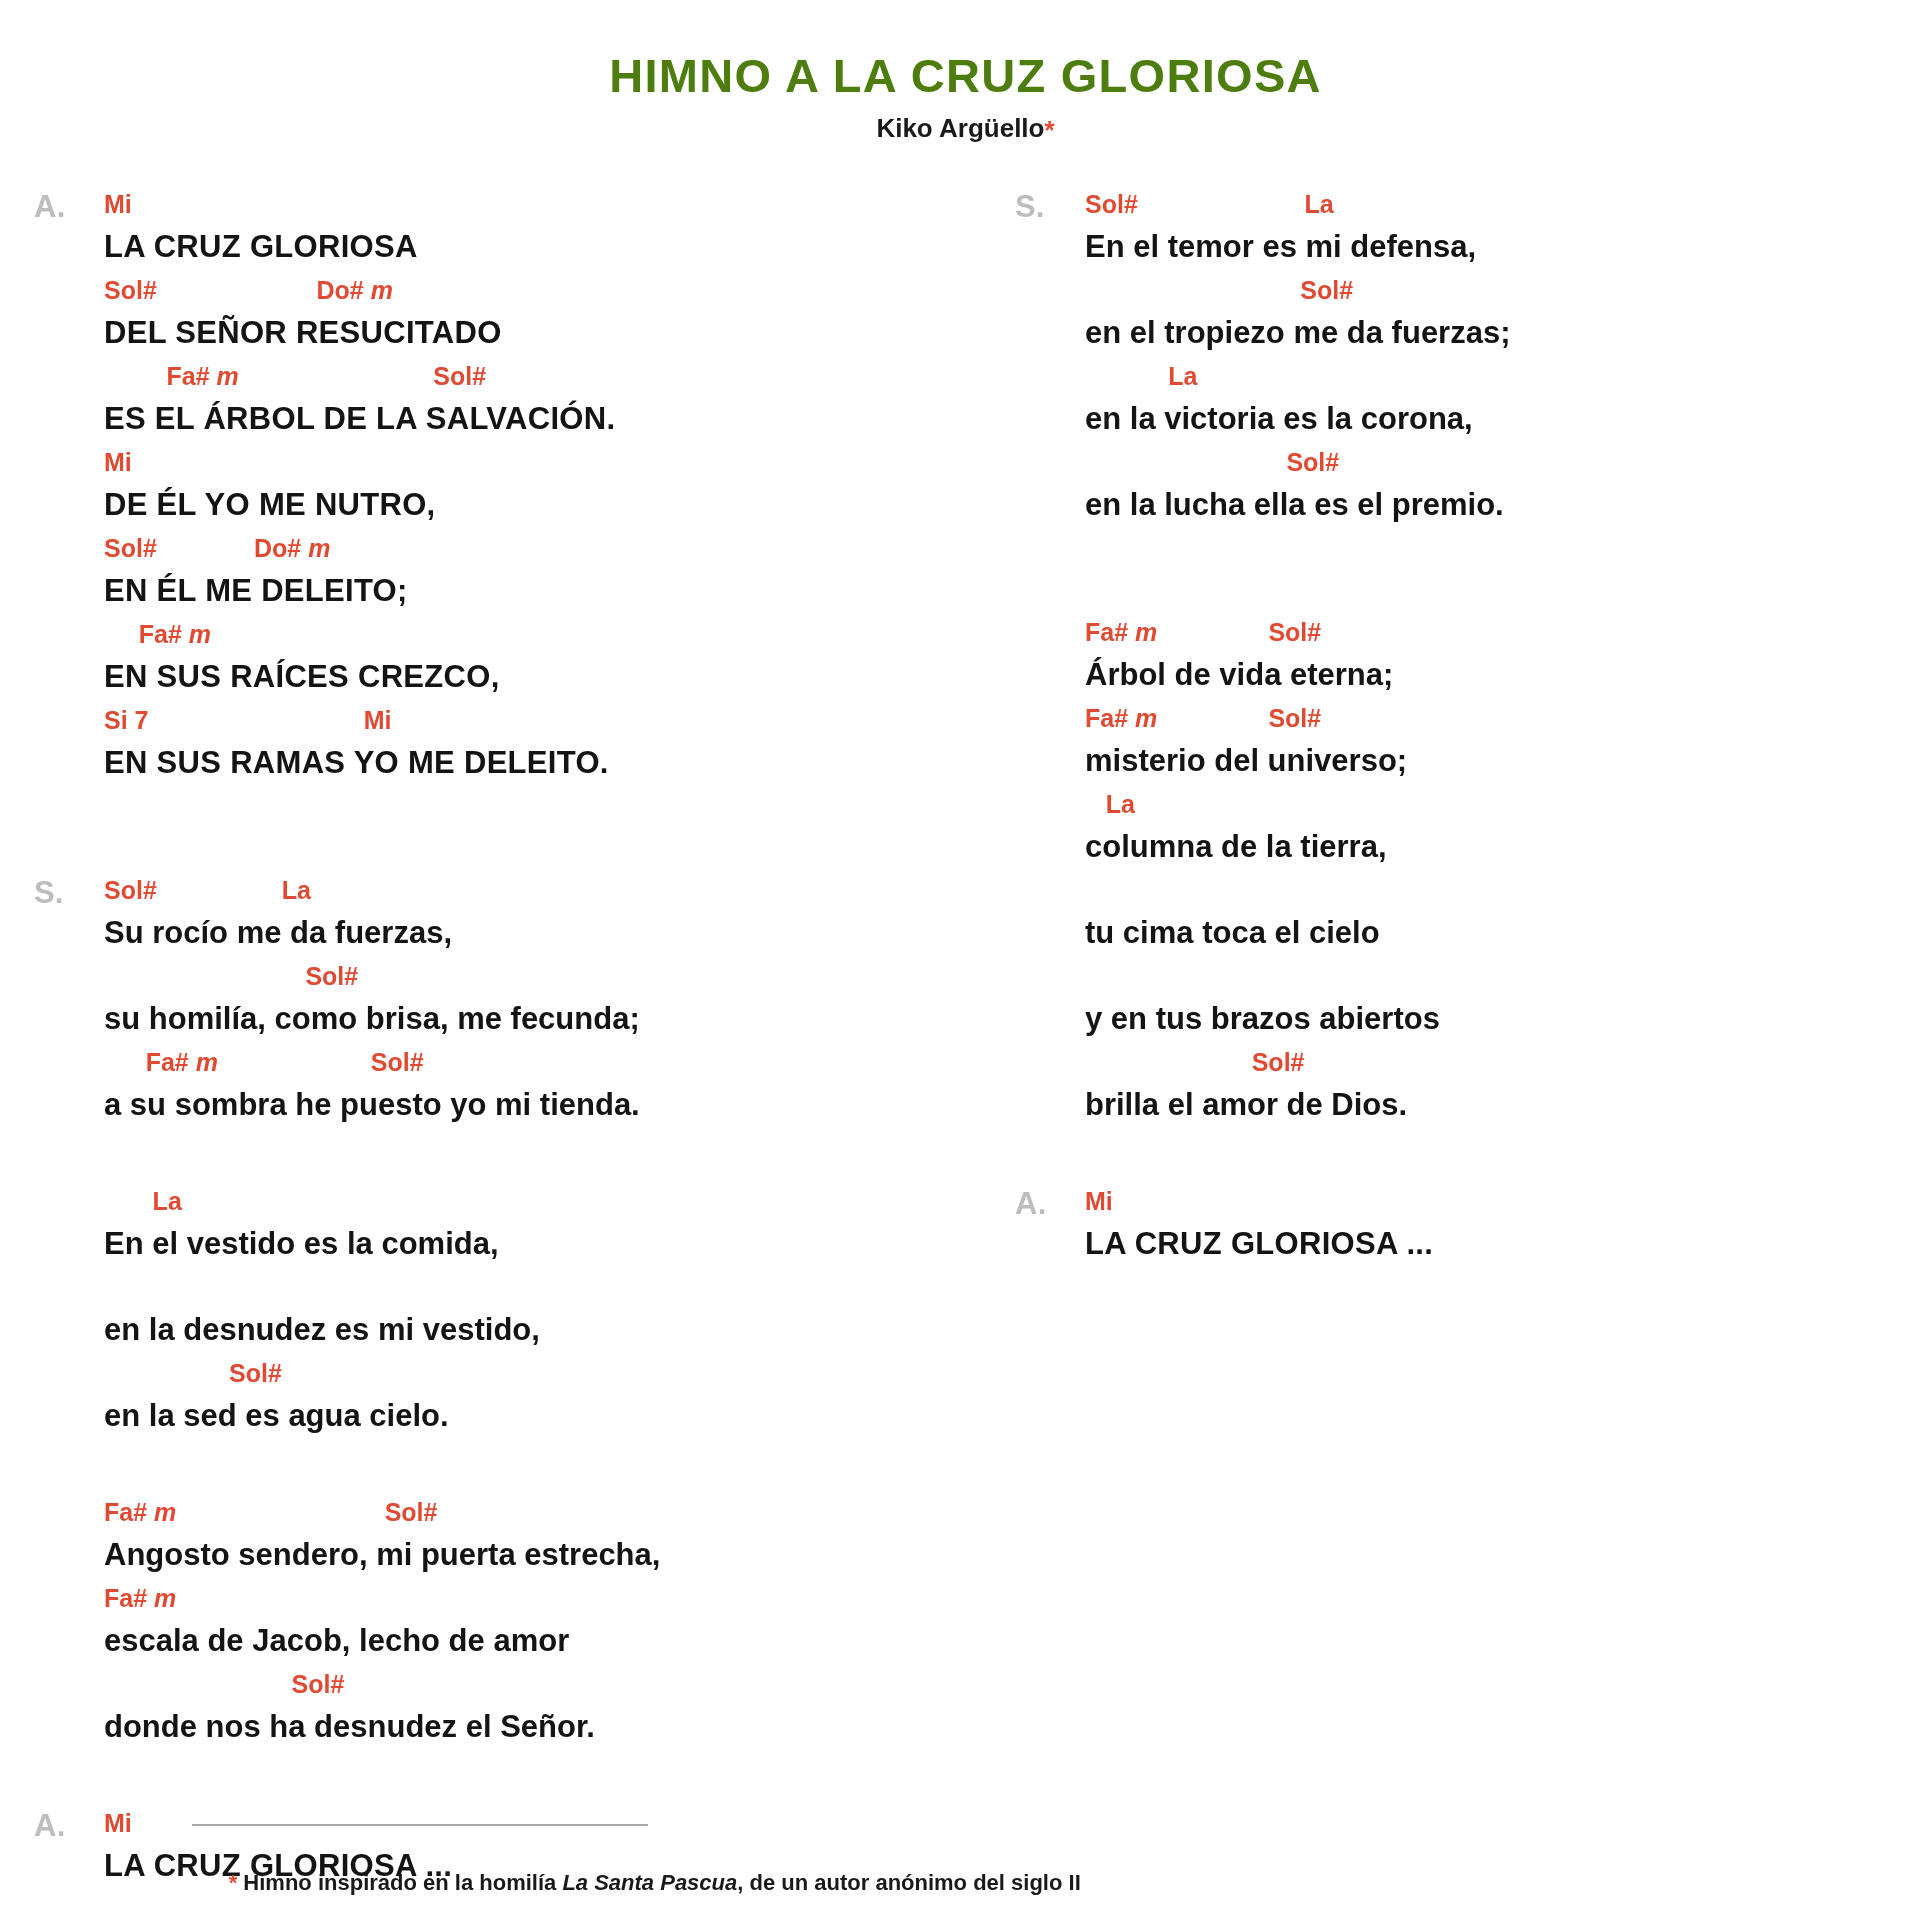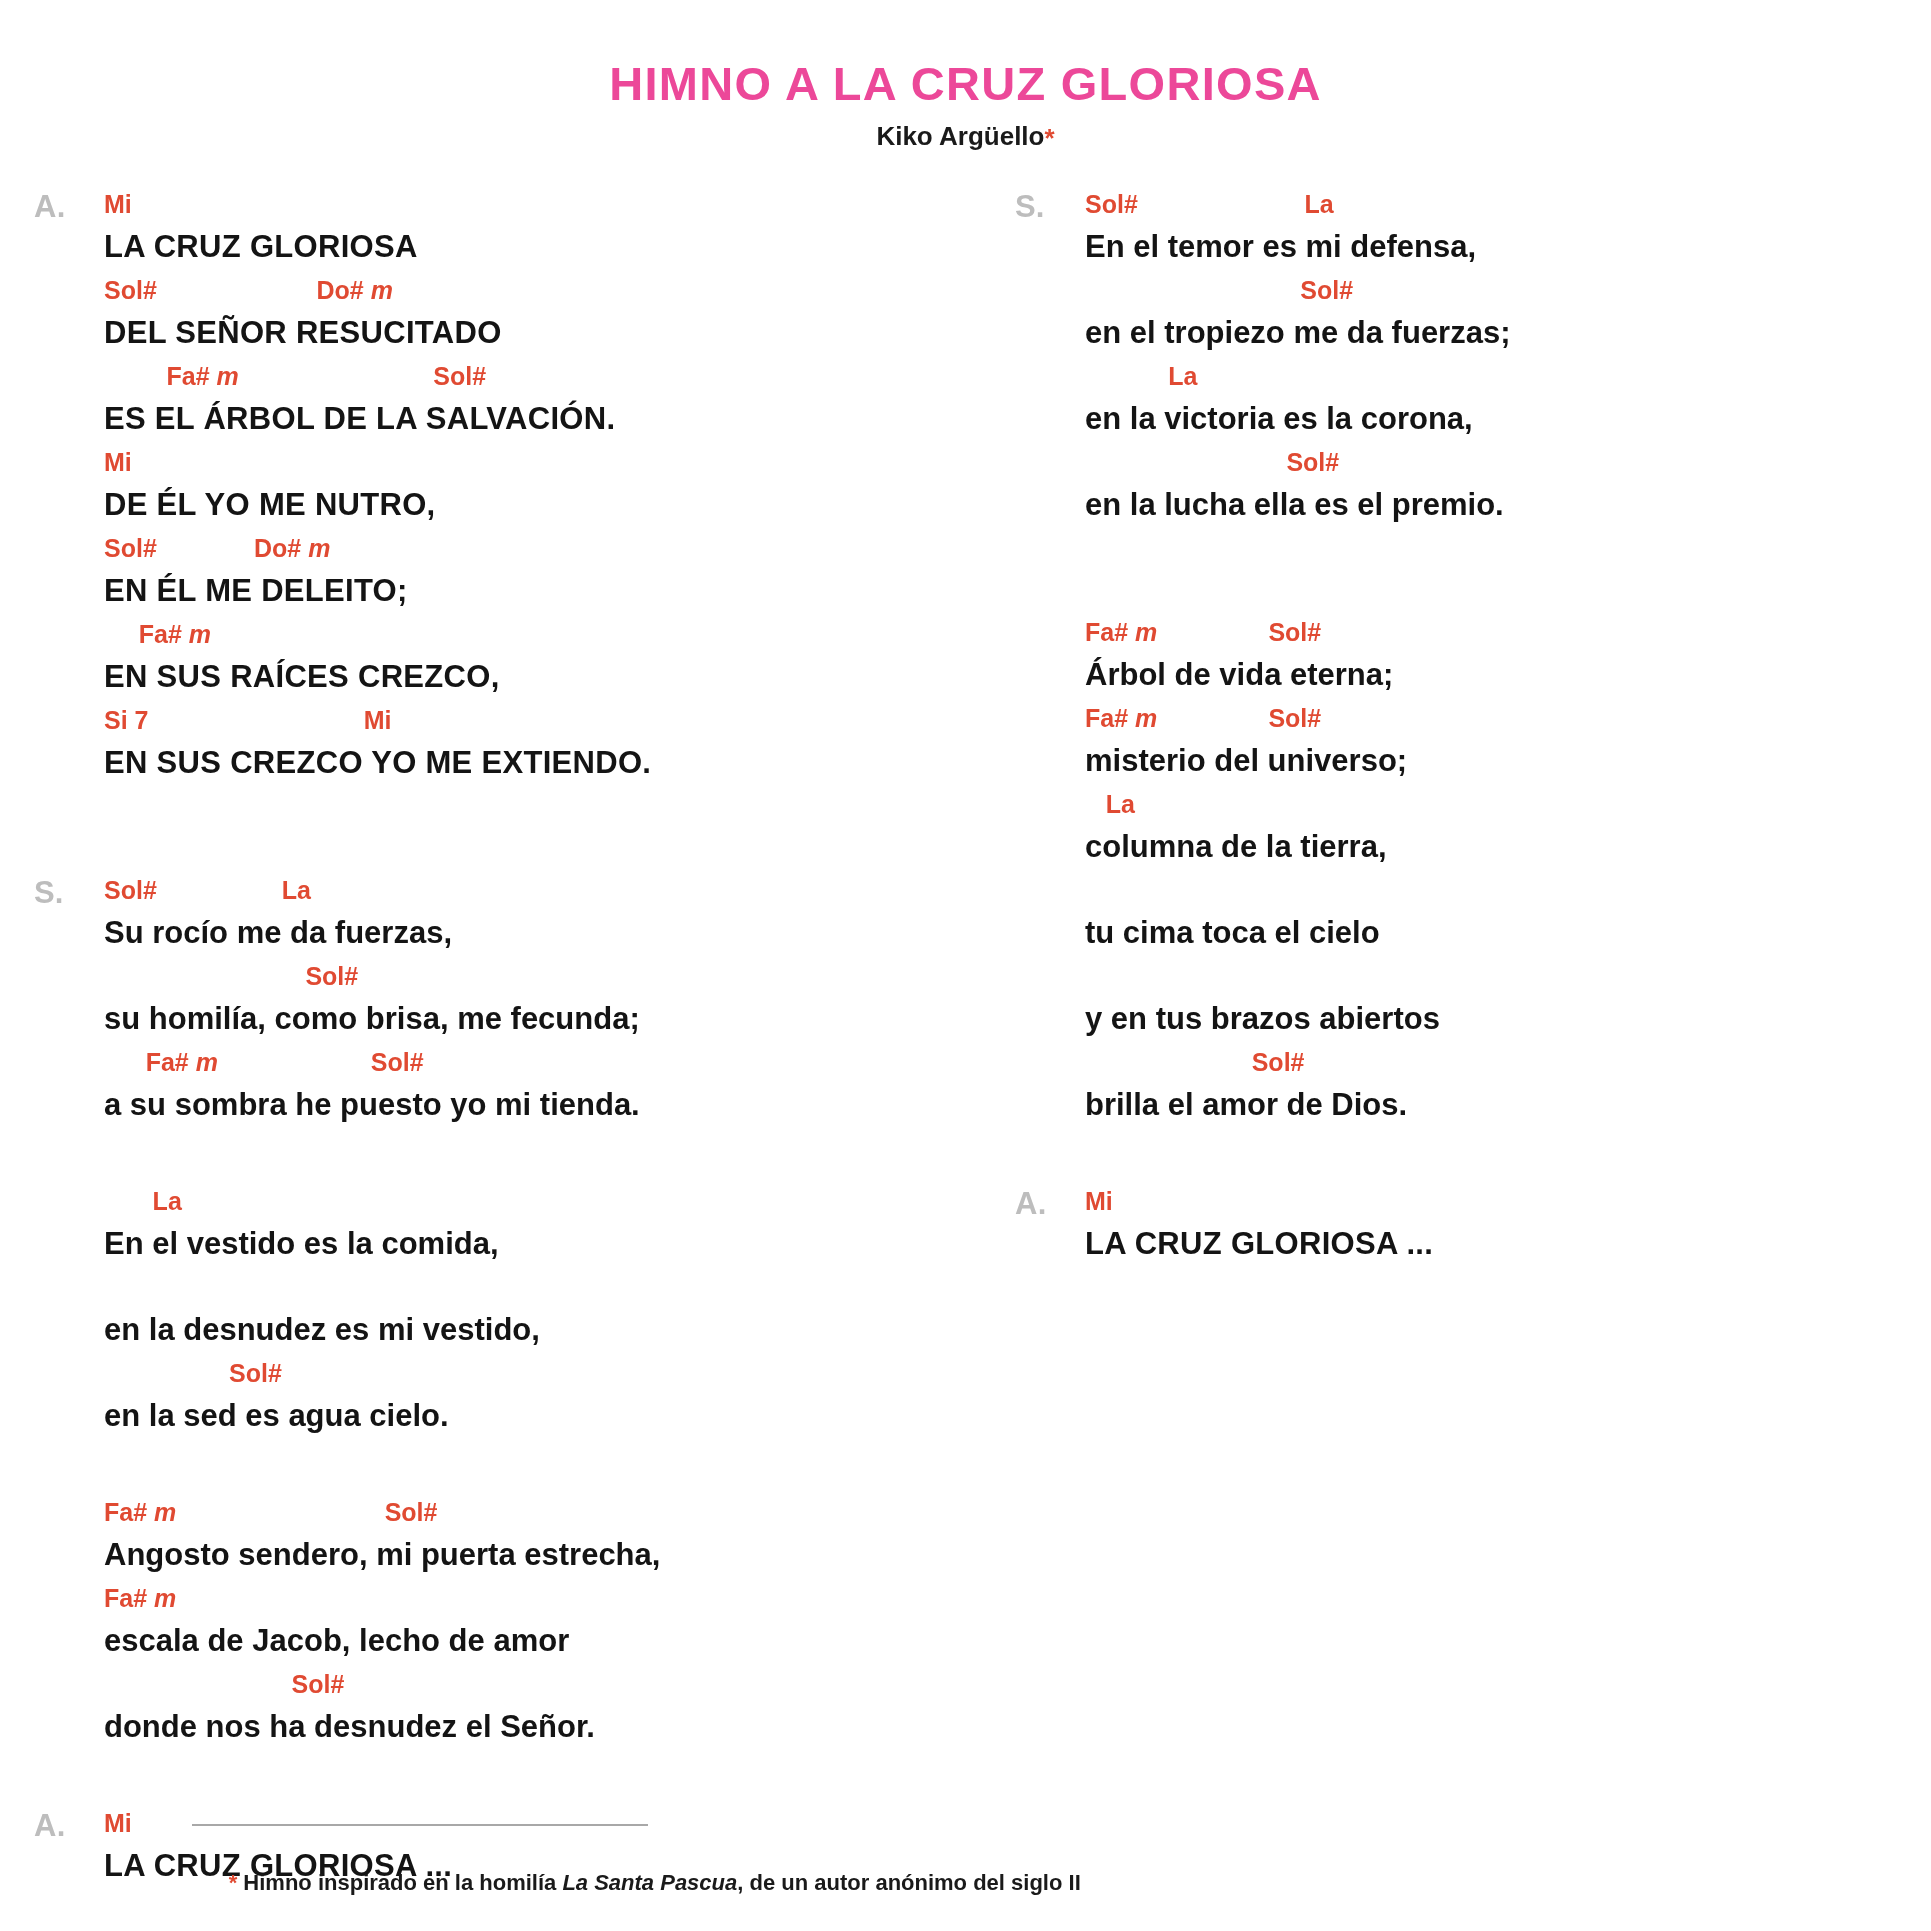--- a/index.html
+++ b/index.html
@@ -26,23 +26,23 @@
 
   
   .header {
     text-align: center;
     padding-top: 46px;
   }
   .song-title {
     font-size: 47px;
     font-weight: bold;
     letter-spacing: 1.3px;
-    color: #ec4899;
+    color: #4d7c0f;
     line-height: 1.1;
-    margin: 12px;
+    margin: 4px;
   }
   .song-author {
     font-size: 26px;
     font-weight: bold;
     color: #1a1a1a;
     margin-top: 12.3px;
     line-height: 1.1;
   }
   .song-author .fn-mark {
     color: #e04a32;
@@ -162,21 +162,21 @@
           <div class="lyricline caps"><span>DEL SEÑOR RESUCITADO</span></div>
           <div class="chordline">         Fa# <span class="min">m</span>                            Sol#</div>
           <div class="lyricline caps"><span>ES EL ÁRBOL DE LA SALVACIÓN.</span></div>
           <div class="chordline">Mi</div>
           <div class="lyricline caps"><span>DE ÉL YO ME NUTRO,</span></div>
           <div class="chordline">Sol#              Do# <span class="min">m</span></div>
           <div class="lyricline caps"><span>EN ÉL ME DELEITO;</span></div>
           <div class="chordline">     Fa# <span class="min">m</span></div>
           <div class="lyricline caps"><span>EN SUS RAÍCES CREZCO,</span></div>
           <div class="chordline">Si 7                               Mi</div>
-          <div class="lyricline caps"><span>EN SUS CREZCO YO ME EXTIENDO.</span></div>
+          <div class="lyricline caps"><span>EN SUS RAMAS YO ME DELEITO.</span></div>
         </div>
         <div class="stanza-gap-lg"></div>
         <div class="stanza">
           <div class="chordline">Sol#                  La</div>
           <div class="lyricline"><span class="role">S.</span><span>Su rocío me da fuerzas,</span></div>
           <div class="chordline">                             Sol#</div>
           <div class="lyricline"><span>su homilía, como brisa, me fecunda;</span></div>
           <div class="chordline">      Fa# <span class="min">m</span>                      Sol#</div>
           <div class="lyricline"><span>a su sombra he puesto yo mi tienda.</span></div>
         </div>

